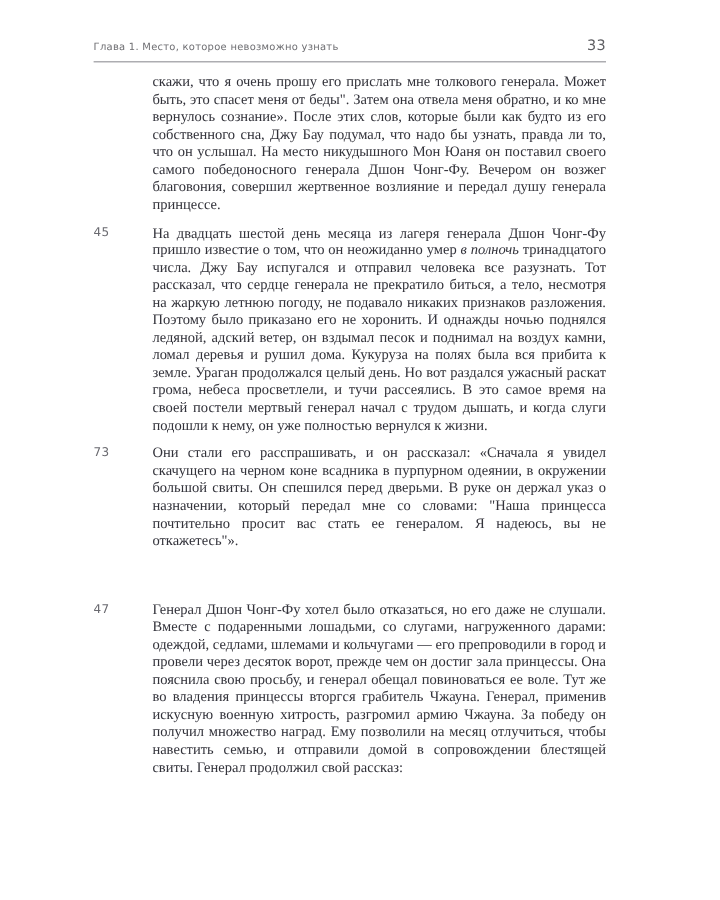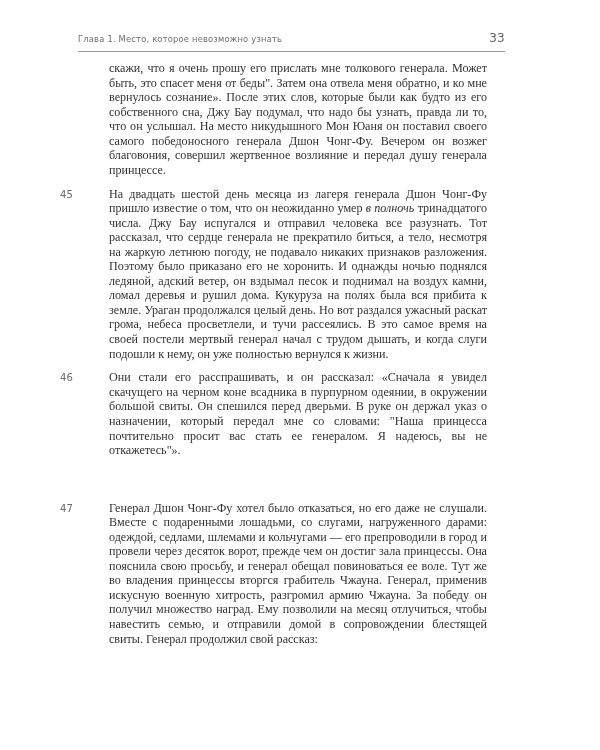--- a/index.html
+++ b/index.html
@@ -45,21 +45,21 @@
     left: 78px;
     top: 51px;
     width: 427px;
     height: 1px;
     background: #9a9a9f;
   }
 
   
   .textblock {
     position: absolute;
-    left: 109px;
+    left: 127px;
     top: 61px;
     width: 378px;
   }
   .para {
     position: relative;
     font-size: 12.1px;
     line-height: 14.55px;
     color: #32323a;
     text-align: justify;
     text-justify: inter-word;
@@ -92,17 +92,17 @@
 
   <div class="runhead">
     <div class="runhead-title">Глава 1. Место, которое невозможно узнать</div>
     <div class="runhead-folio">33</div>
   </div>
   <div class="runhead-rule"></div>
 
   <div class="textblock">
       <p class="para"><span>скажи, что я очень прошу его прислать мне толкового генерала. Может быть, это спасет меня от беды". Затем она отвела меня обратно, и ко мне вернулось сознание». После этих слов, которые были как будто из его собственного сна, Джу Бау подумал, что надо бы узнать, правда ли то, что он услышал. На место никудышного Мон Юаня он поставил своего самого победоносного генерала Дшон Чонг-Фу. Вечером он возжег благовония, совершил жертвенное возлияние и передал душу генерала принцессе.</span></p>
       <p class="para"><span class="marginno">45</span><span>На двадцать шестой день месяца из лагеря генерала Дшон Чонг-Фу пришло известие о том, что он неожиданно умер </span><em class="it">в полночь</em><span> тринадцатого числа. Джу Бау испугался и отправил человека все разузнать. Тот рассказал, что сердце генерала не прекратило биться, а тело, несмотря на жаркую летнюю погоду, не подавало никаких признаков разложения. Поэтому было приказано его не хоронить. И однажды ночью поднялся ледяной, адский ветер, он вздымал песок и поднимал на воздух камни, ломал деревья и рушил дома. Кукуруза на полях была вся прибита к земле. Ураган продолжался целый день. Но вот раздался ужасный раскат грома, небеса просветлели, и тучи рассеялись. В это самое время на своей постели мертвый генерал начал с трудом дышать, и когда слуги подошли к нему, он уже полностью вернулся к жизни.</span></p>
-      <p class="para"><span class="marginno">46</span><span>Они стали его расспрашивать, и он рассказал: «Сначала я увидел скачущего на черном коне всадника в пурпурном одеянии, в окружении большой свиты. Он спешился перед дверьми. В руке он держал указ о назначении, который передал мне со словами: "Наша принцесса почтительно просит вас стать ее генералом. Я надеюсь, вы не откажетесь"».</span></p>
+      <p class="para"><span class="marginno">73</span><span>Они стали его расспрашивать, и он рассказал: «Сначала я увидел скачущего на черном коне всадника в пурпурном одеянии, в окружении большой свиты. Он спешился перед дверьми. В руке он держал указ о назначении, который передал мне со словами: "Наша принцесса почтительно просит вас стать ее генералом. Я надеюсь, вы не откажетесь"».</span></p>
       <p class="para"><span class="marginno">47</span><span>Генерал Дшон Чонг-Фу хотел было отказаться, но его даже не слушали. Вместе с подаренными лошадьми, со слугами, нагруженного дарами: одеждой, седлами, шлемами и кольчугами — его препроводили в город и провели через десяток ворот, прежде чем он достиг зала принцессы. Она пояснила свою просьбу, и генерал обещал повиноваться ее воле. Тут же во владения принцессы вторгся грабитель Чжауна. Генерал, применив искусную военную хитрость, разгромил армию Чжауна. За победу он получил множество наград. Ему позволили на месяц отлучиться, чтобы навестить семью, и отправили домой в сопровождении блестящей свиты. Генерал продолжил свой рассказ:</span></p>
     </div>
 
 </div>
 
 </body></html>

